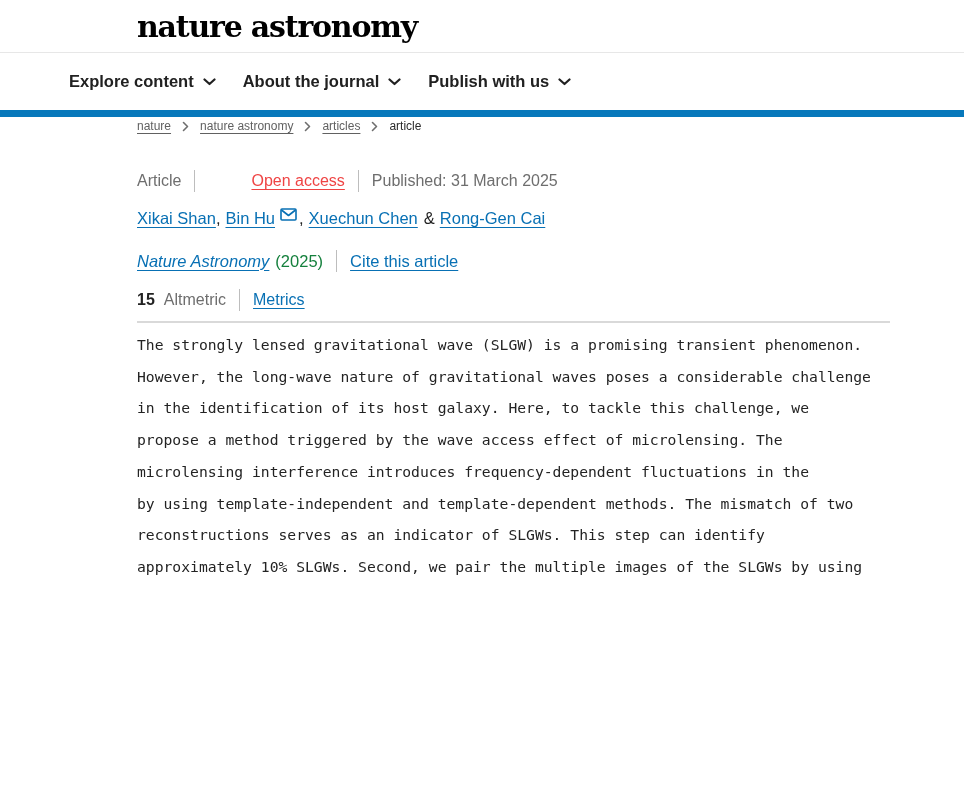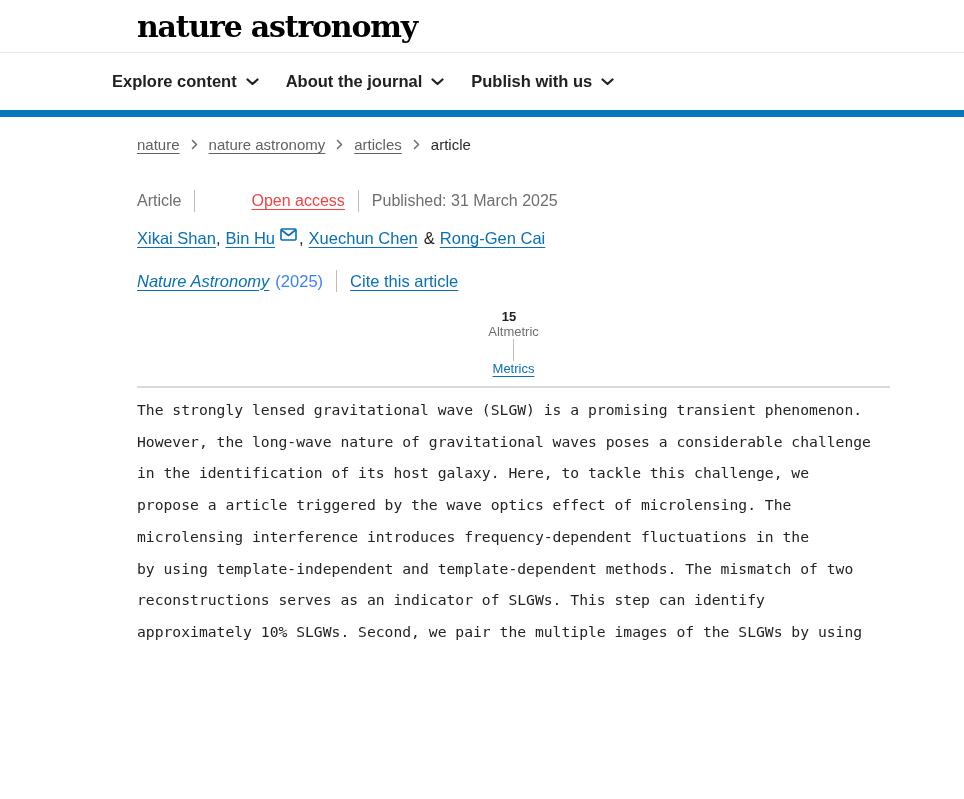--- a/index.html
+++ b/index.html
@@ -20,36 +20,36 @@
   .logo {
     font-family: "DejaVu Serif", serif;
     font-weight: 700; font-size: 30px; letter-spacing: -1.2px;
     color: #000000; cursor: pointer;
   }
 
   
   .primary-nav {
     height: 57px;
     display: flex; align-items: center; gap: 27px;
-    padding-left: 112px;
+    padding-left: 69px;
   }
   .nav-item {
     display: inline-flex; align-items: center; gap: 9px;
     font-weight: 700; font-size: 16.5px; color: #212121; cursor: pointer;
   }
   .brand-bar { height: 7px; background: #0778bb; width: 100%; }
 
   
   .content { padding-left: 137px; width: 890px; }
 
   
   .breadcrumb {
-    margin-top: 19px;
+    margin-top: 2px;
     display: flex; align-items: center; gap: 11px;
-    font-size: 15px; color: #616161;
+    font-size: 12px; color: #616161;
   }
   .breadcrumb .crumb-link {
     color: #616161; text-decoration: underline; text-underline-offset: 3px; cursor: pointer;
   }
   .breadcrumb .crumb-current { color: #2b2b2b; }
 
   
   .meta-row {
     margin-top: 37px;
     display: flex; align-items: center;
@@ -81,26 +81,26 @@
   }
   .email-icon { margin: -8px 2px 0 5px; }
   .author-sep { margin-right: 5px; }
 
   
   .citation-line {
     margin-top: 22px; font-size: 16.5px;
     display: flex; align-items: center;
   }
   .journal-link { font-style: italic; }
-  .year-text { margin-left: 6px; color: #3b82f6; }
+  .year-text { margin-left: 6px; color: #15803d; }
 
   
   .metrics-line {
-    margin-top: 17px; font-size: 13px; color: #6e6e6e;
-    display: flex; align-items: center; flex-direction: column;
+    margin-top: 17px; font-size: 16px; color: #6e6e6e;
+    display: flex; align-items: center;
   }
   .altmetric-count { font-weight: 700; color: #222222; margin-right: 9px; }
 
   
   .abstract-heading {
     margin-top: 39px;
     font-family: "DejaVu Serif", serif;
     font-weight: 700; font-size: 25px; letter-spacing: -0.5px; color: #1a1a1a;
   }
   .abstract-rule { margin-top: 10px; width: 753px; border-top: 2px solid #d9d9d9; }
@@ -194,21 +194,21 @@
     <span class="pipe"></span>
     <span class="link-blue">Metrics</span>
   </div>
 
   <section>
     <div class="abstract-rule"></div>
     <div class="abstract-body">
       <div class="abstract-line">The strongly lensed gravitational wave (SLGW) is a promising transient phenomenon.</div>
       <div class="abstract-line">However, the long-wave nature of gravitational waves poses a considerable challenge</div>
       <div class="abstract-line">in the identification of its host galaxy. Here, to tackle this challenge, we</div>
-      <div class="abstract-line">propose a article triggered by the wave optics effect of microlensing. The</div>
+      <div class="abstract-line">propose a method triggered by the wave access effect of microlensing. The</div>
       <div class="abstract-line">microlensing interference introduces frequency-dependent fluctuations in the</div>
       <div class="abstract-line">by using template-independent and template-dependent methods. The mismatch of two</div>
       <div class="abstract-line">reconstructions serves as an indicator of SLGWs. This step can identify</div>
       <div class="abstract-line">approximately 10% SLGWs. Second, we pair the multiple images of the SLGWs by using</div>
     </div>
   </section>
 
 </main>
 
 </body></html>

